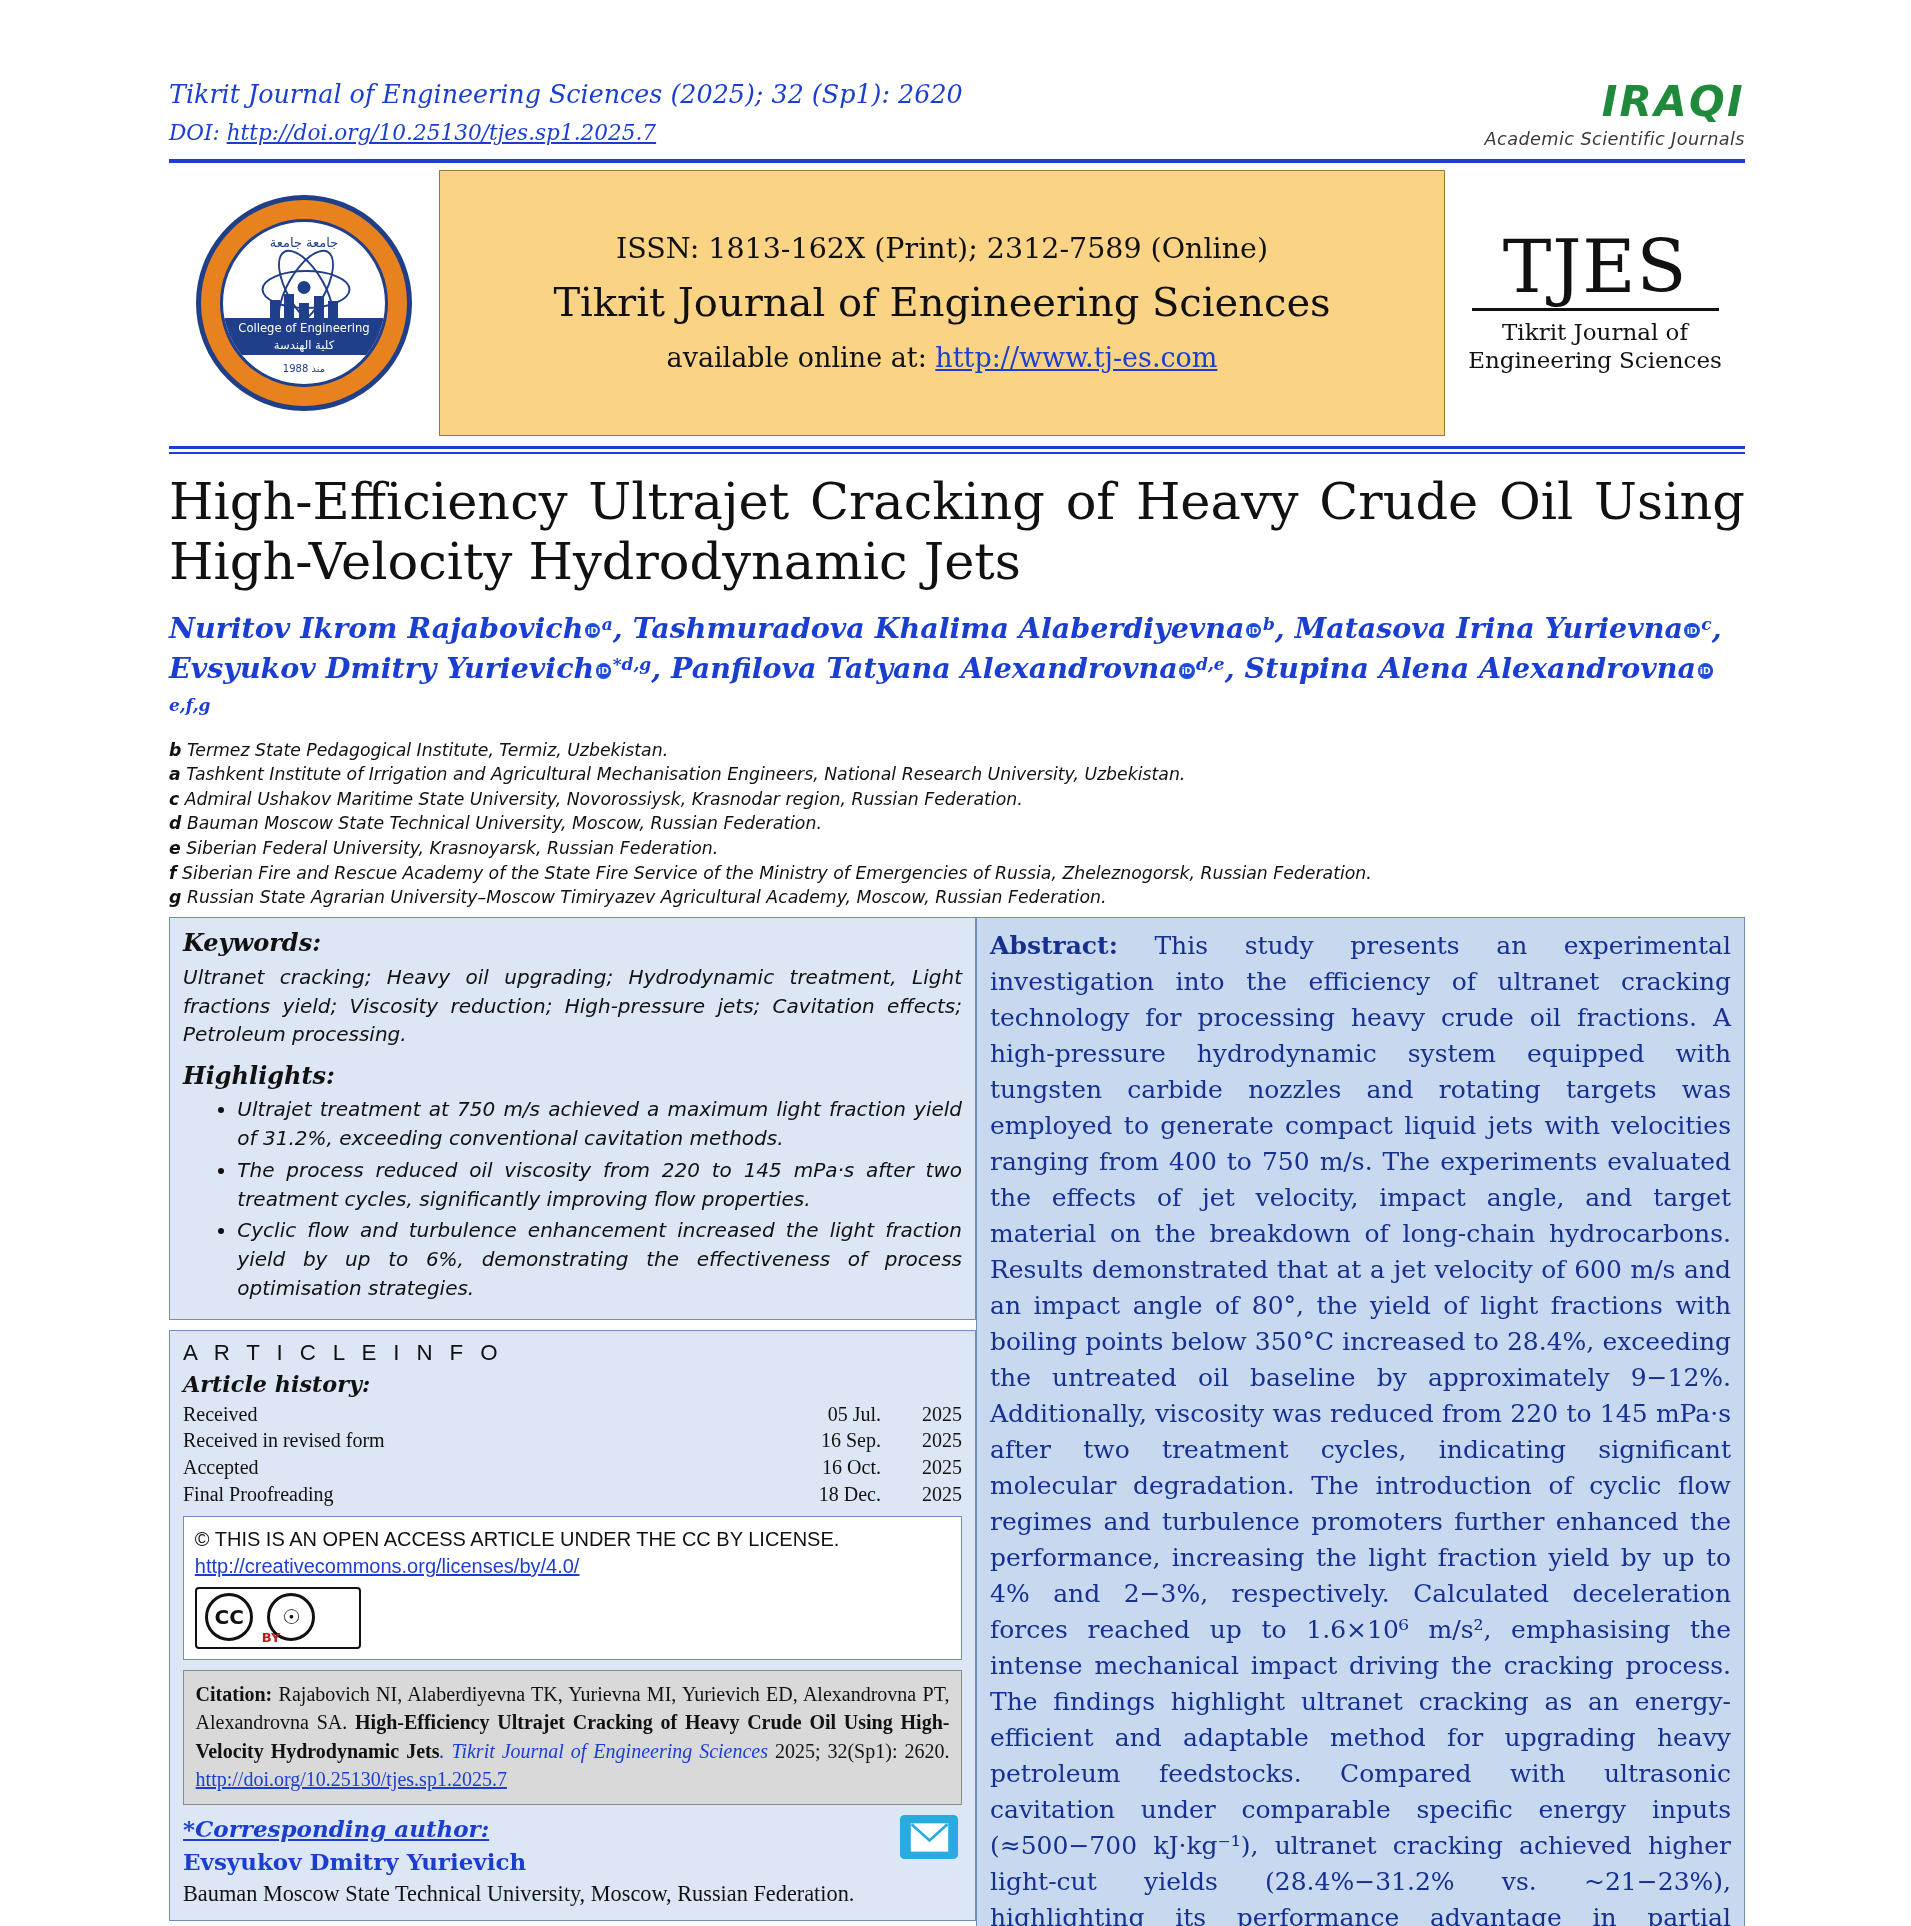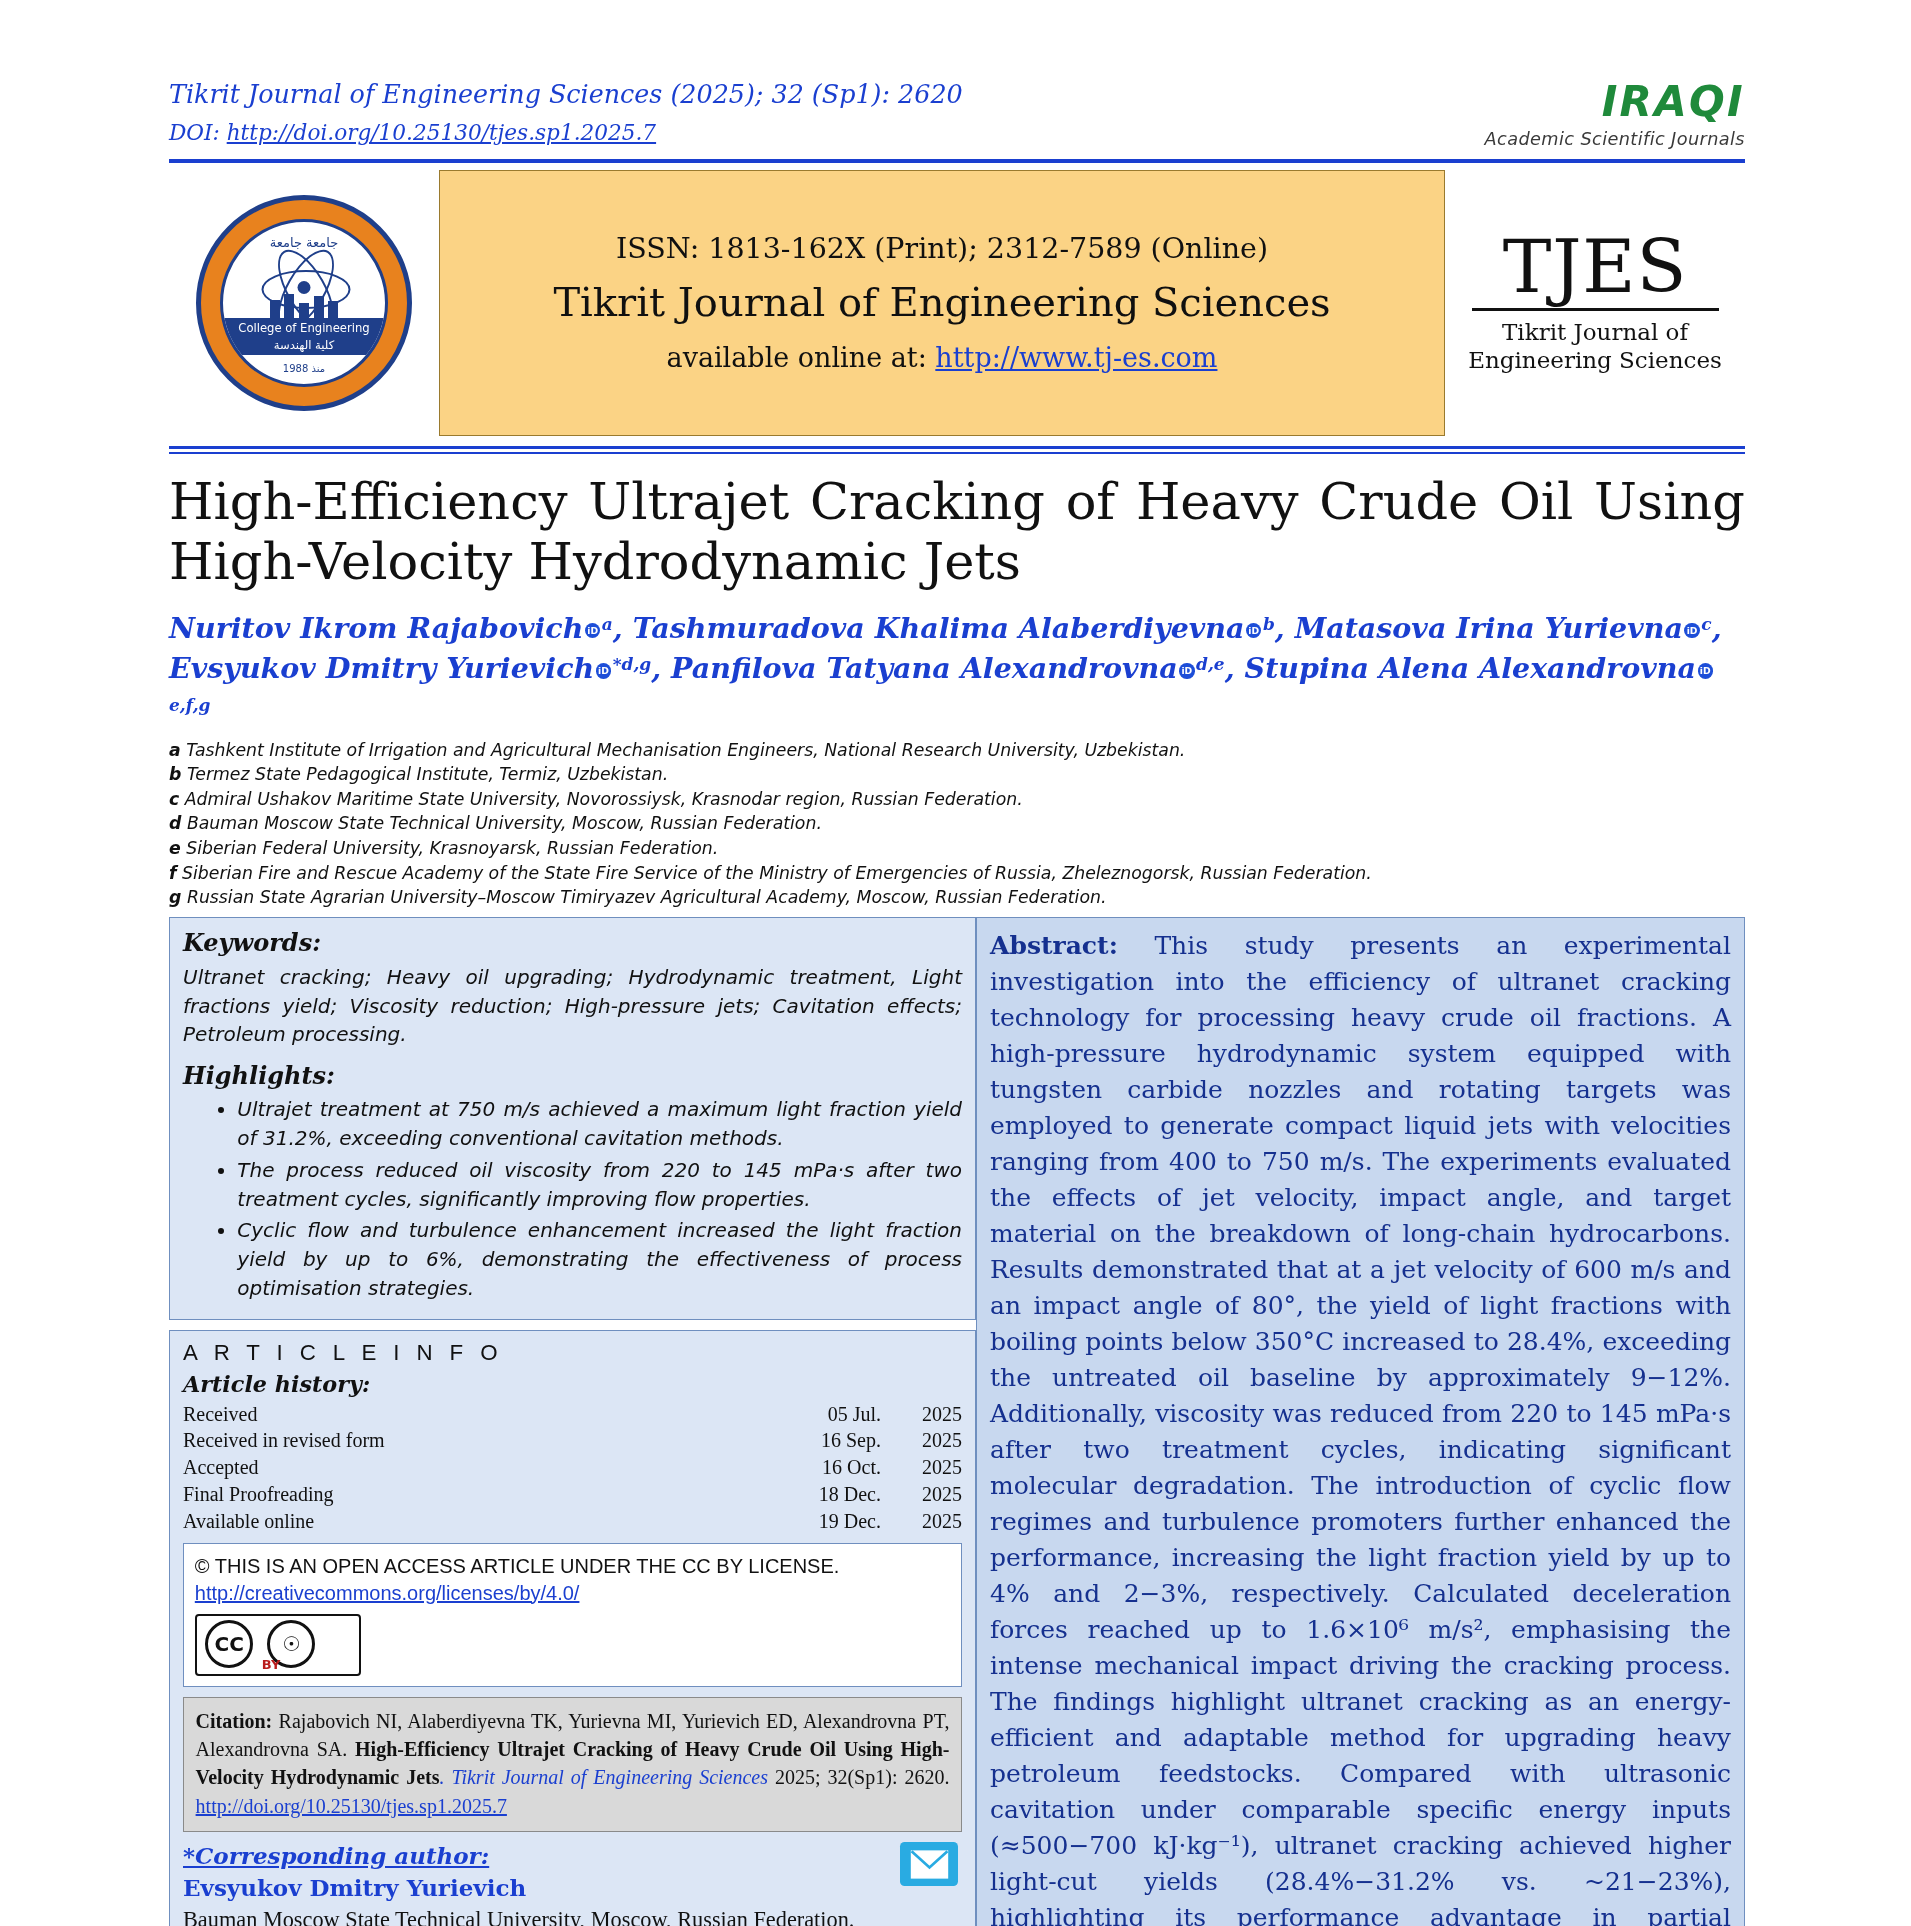--- a/index.html
+++ b/index.html
@@ -595,22 +595,22 @@
     <div class="authors">
       <span>Nuritov Ikrom Rajabovich</span><span class="orcid">iD</span><span class="sup">a</span><span>,</span>
       <span>Tashmuradova Khalima Alaberdiyevna</span><span class="orcid">iD</span><span class="sup">b</span><span>,</span>
       <span>Matasova Irina Yurievna</span><span class="orcid">iD</span><span class="sup">c</span><span>,</span>
       <span>Evsyukov Dmitry Yurievich</span><span class="orcid">iD</span><span class="sup">*d,g</span><span>,</span>
       <span>Panfilova Tatyana Alexandrovna</span><span class="orcid">iD</span><span class="sup">d,e</span><span>,</span>
       <span>Stupina Alena Alexandrovna</span><span class="orcid">iD</span><span class="sup">e,f,g</span>
     </div>
 
     <div class="affils">
+      <div><b>b</b> <span>Termez State Pedagogical Institute, Termiz, Uzbekistan.</span></div>
       <div><b>a</b> <span>Tashkent Institute of Irrigation and Agricultural Mechanisation Engineers, National Research University, Uzbekistan.</span></div>
-      <div><b>b</b> <span>Termez State Pedagogical Institute, Termiz, Uzbekistan.</span></div>
       <div><b>c</b> <span>Admiral Ushakov Maritime State University, Novorossiysk, Krasnodar region, Russian Federation.</span></div>
       <div><b>d</b> <span>Bauman Moscow State Technical University, Moscow, Russian Federation.</span></div>
       <div><b>e</b> <span>Siberian Federal University, Krasnoyarsk, Russian Federation.</span></div>
       <div><b>f</b> <span>Siberian Fire and Rescue Academy of the State Fire Service of the Ministry of Emergencies of Russia, Zheleznogorsk, Russian Federation.</span></div>
       <div><b>g</b> <span>Russian State Agrarian University–Moscow Timiryazev Agricultural Academy, Moscow, Russian Federation.</span></div>
     </div>
 
     <div class="body-cols">
 
       <div class="col-left">
@@ -644,25 +644,20 @@
             <tr>
               <td>Accepted</td>
               <td class="m">16 Oct.</td>
               <td class="y">2025</td>
             </tr>
             <tr>
               <td>Final Proofreading</td>
               <td class="m">18 Dec.</td>
               <td class="y">2025</td>
             </tr>
-            <tr>
-              <td>Available online</td>
-              <td class="m">19 Dec.</td>
-              <td class="y">2025</td>
-            </tr>
           </tbody>
             </table>
 
           <div class="cc-box">
             <div class="cc-text">
               <span>© THIS IS AN OPEN ACCESS ARTICLE UNDER THE CC BY LICENSE. </span><a href="#">http://creativecommons.org/licenses/by/4.0/</a>
             </div>
             <div class="cc-badge">
               <div class="cc-circ">CC</div>
               <div class="cc-circ">☉</div>

